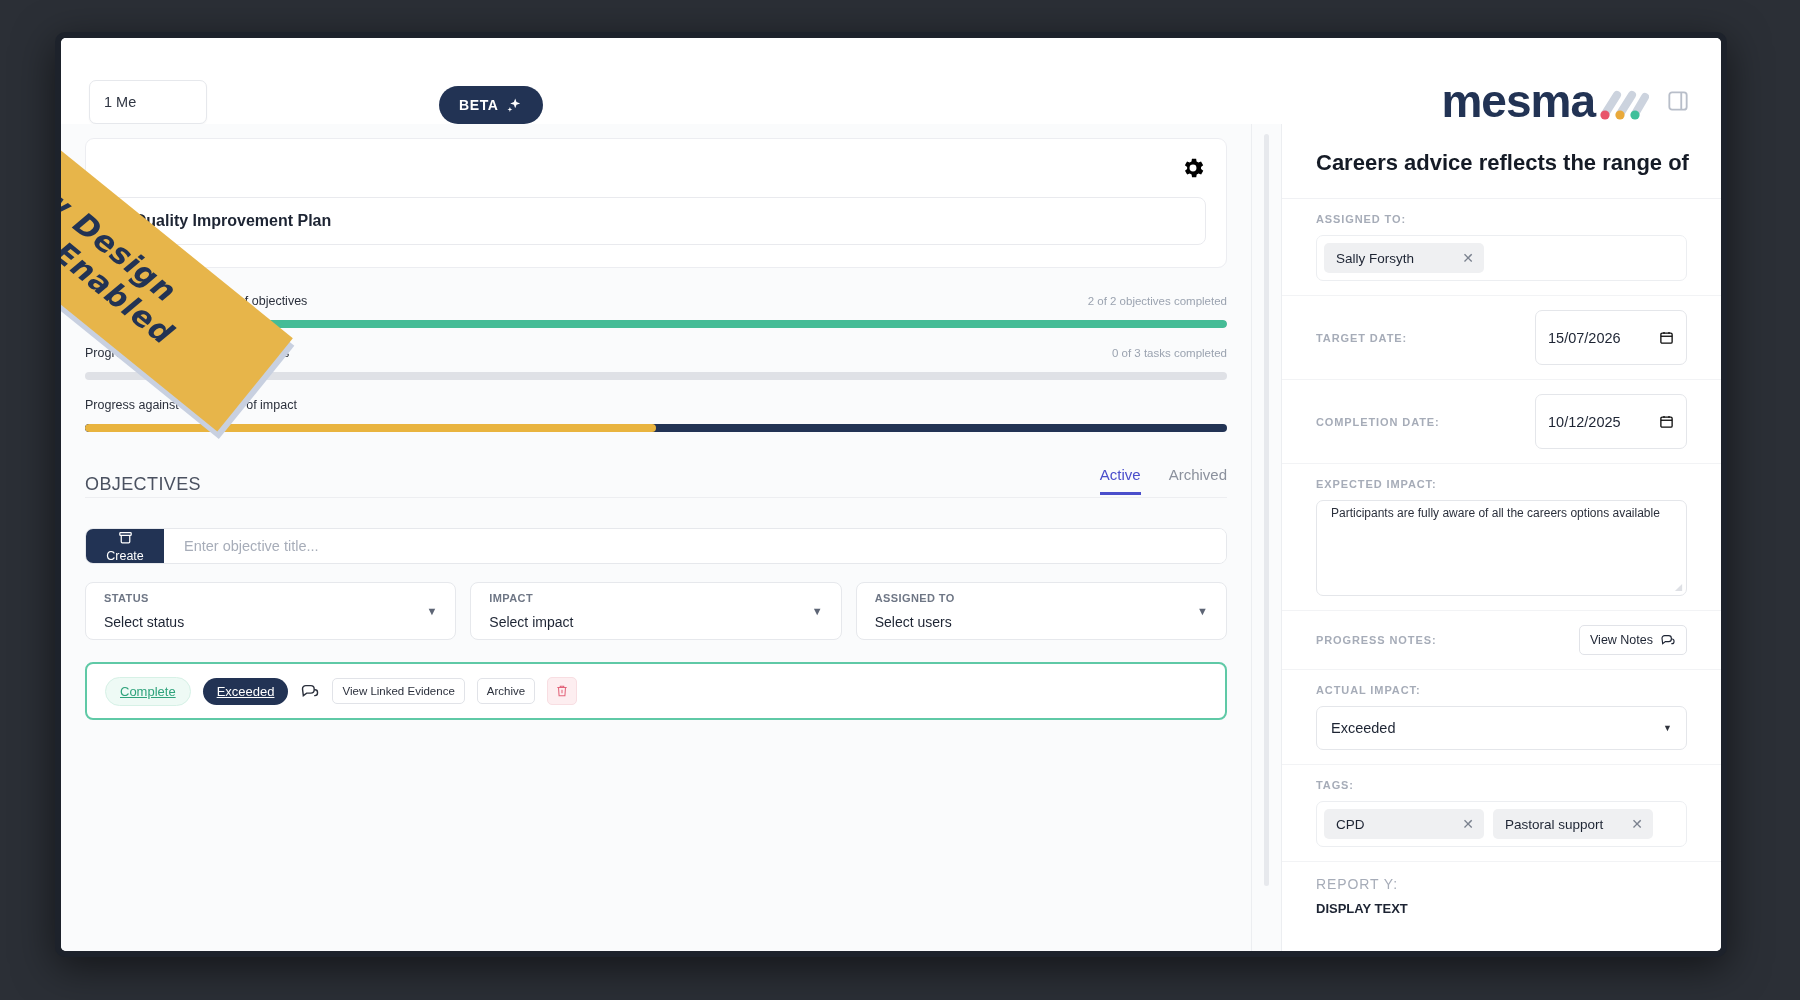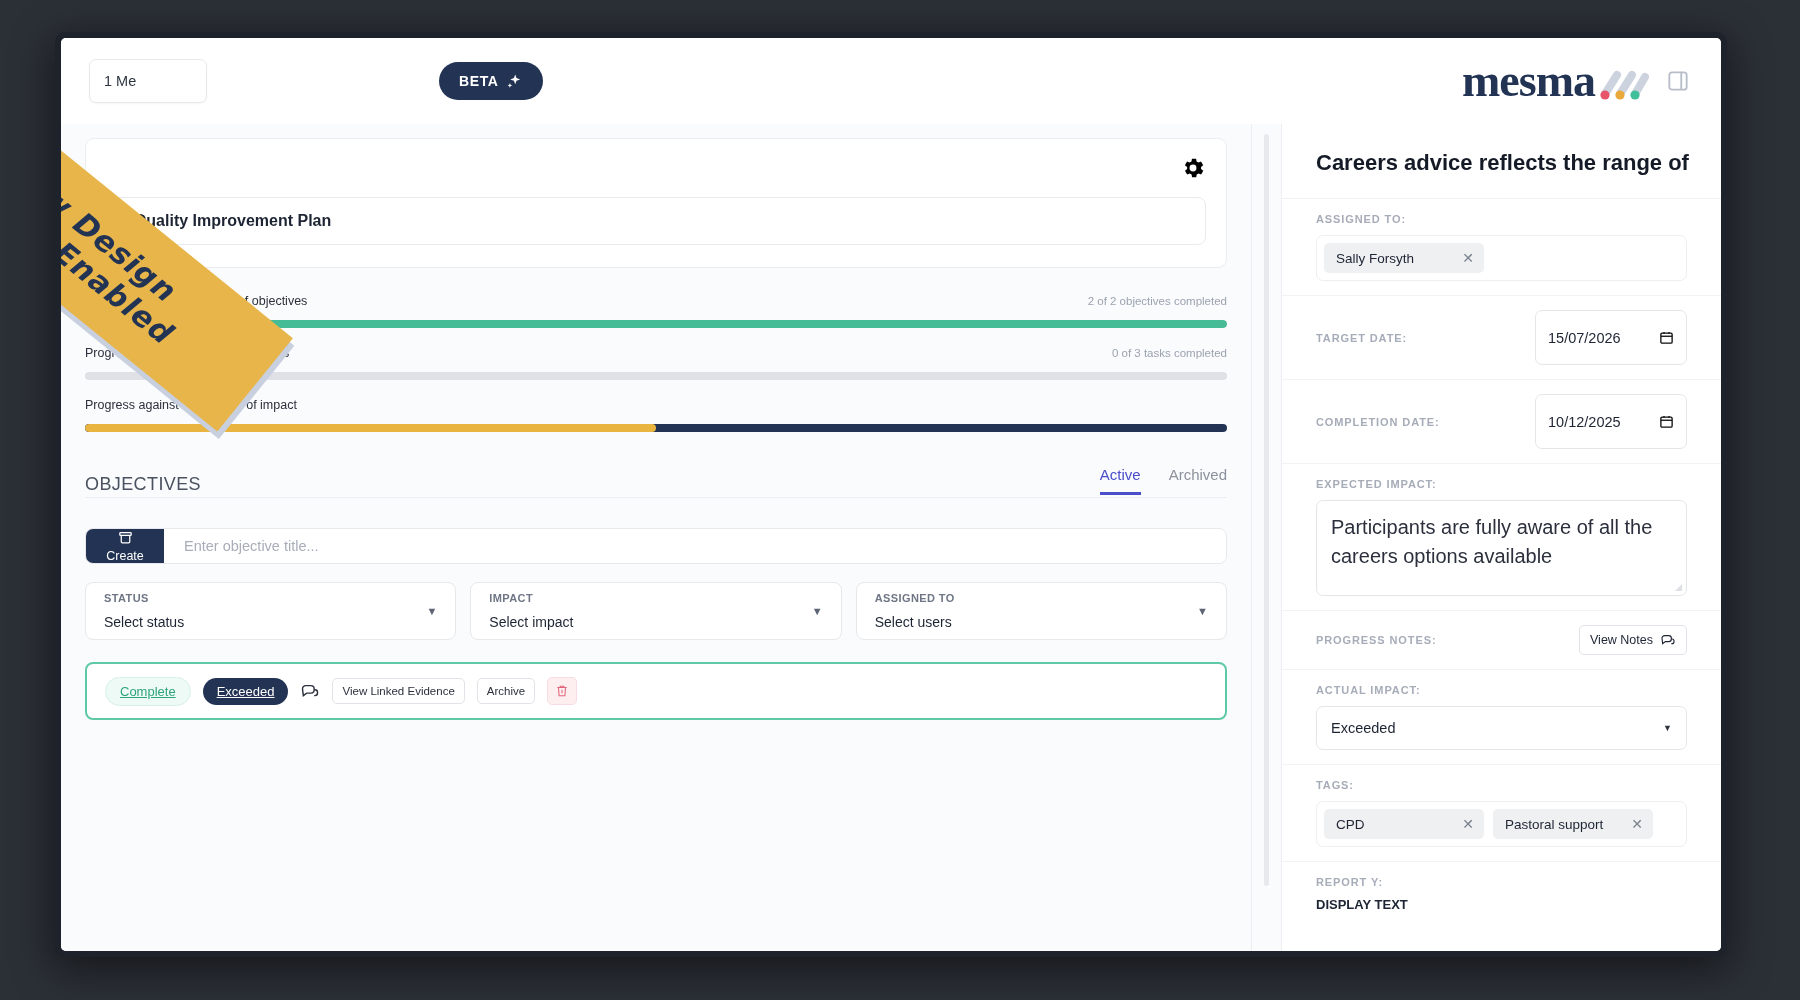--- a/index.html
+++ b/index.html
@@ -28,21 +28,21 @@
     background: #ffffff;
     border-radius: 5px;
     overflow: hidden;
   }
 
   
   .topbar {
     position: relative;
     height: 86px;
     background: #fff;
-    display: flex; align-items: center;
+    display: flex; align-items: flex-end;
     padding: 0 30px 0 28px;
     flex-shrink: 0;
   }
   .tab-pill {
     min-width: 118px; height: 44px;
     background: #fff;
     border: 1px solid #e6e8ec;
     border-radius: 7px;
     display: flex; align-items: center;
     padding: 0 14px;
@@ -61,21 +61,21 @@
     border: none; cursor: pointer;
   }
   .spark { width: 17px; height: 17px; display:block; }
 
   .topbar-right {
     margin-left: auto;
     display: flex; align-items: center; gap: 16px;
   }
   .logo-wrap { display: flex; align-items: flex-end; gap: 2px; }
   .logo-text {
-    font-family: Liberation Serif, serif;
+    font-family: Liberation Sans, sans-serif;
     font-size: 46px; font-weight: bold;
     color: #223354; letter-spacing: -1px; line-height: 1;
   }
   .logo-marks { display:block; margin-bottom: 2px; }
   .panel-toggle {
     width: 26px; height: 26px;
     color: #b8bec9;
   }
 
   
@@ -256,22 +256,22 @@
     border: 1px solid #e4e6ea; border-radius: 7px;
     height: 55px; width: 152px;
     display: flex; align-items: center; justify-content: space-between;
     padding: 0 12px; font-size: 14.5px; color: #1d2433;
     background: #fff; cursor: pointer;
   }
   .cal-icon { width: 15px; height: 15px; color: #0d0d0d; }
 
   .impact-area {
     border: 1px solid #e4e6ea; border-radius: 7px;
-    min-height: 96px; padding: 12px 14px;
-    font-size: 20px; color: #2b303c; line-height: 1.45;
+    min-height: 96px; padding: 4px 14px;
+    font-size: 12px; color: #2b303c; line-height: 1.45;
     position: relative;
   }
   .resize-grip {
     position: absolute; right: 3px; bottom: 3px;
     width: 9px; height: 9px; color: #c2c7d0;
   }
 
   .view-notes {
     border: 1px solid #e1e3e8; border-radius: 5px;
     background: #fff; padding: 6px 10px;
@@ -281,21 +281,21 @@
   }
 
   .select-field {
     border: 1px solid #e4e6ea; border-radius: 7px;
     height: 44px; display: flex; align-items: center;
     padding: 0 14px; font-size: 14.5px; color: #1d2433;
     justify-content: space-between; cursor: pointer;
   }
   .select-caret { font-size: 9px; color: #30343d; }
 
-  .report-label { font-size: 11px; font-weight: bold; color: #a6acb8; letter-spacing: .9px; }
+  .report-label { font-size: 14px; font-weight: normal; color: #a6acb8; letter-spacing: .9px; }
   .report-value { font-size: 13px; font-weight: bold; color: #1d2433; margin-top: 9px; }
 
   
   .ribbon {
     position: absolute; left: -250px; top: -90px;
     width: 620px; height: 120px;
     background: #e7b54a;
     transform: rotate(39deg);
     transform-origin: 0 0;
     box-shadow: 6px 5px 0 0 #c8d0e0;

